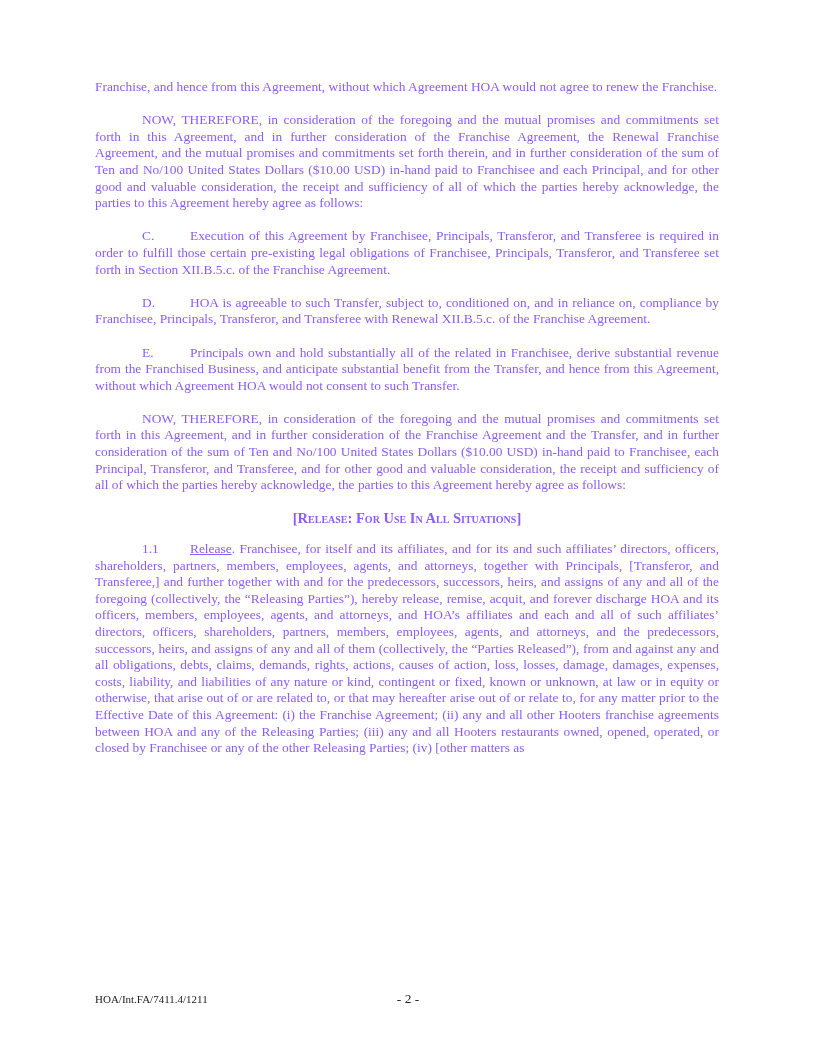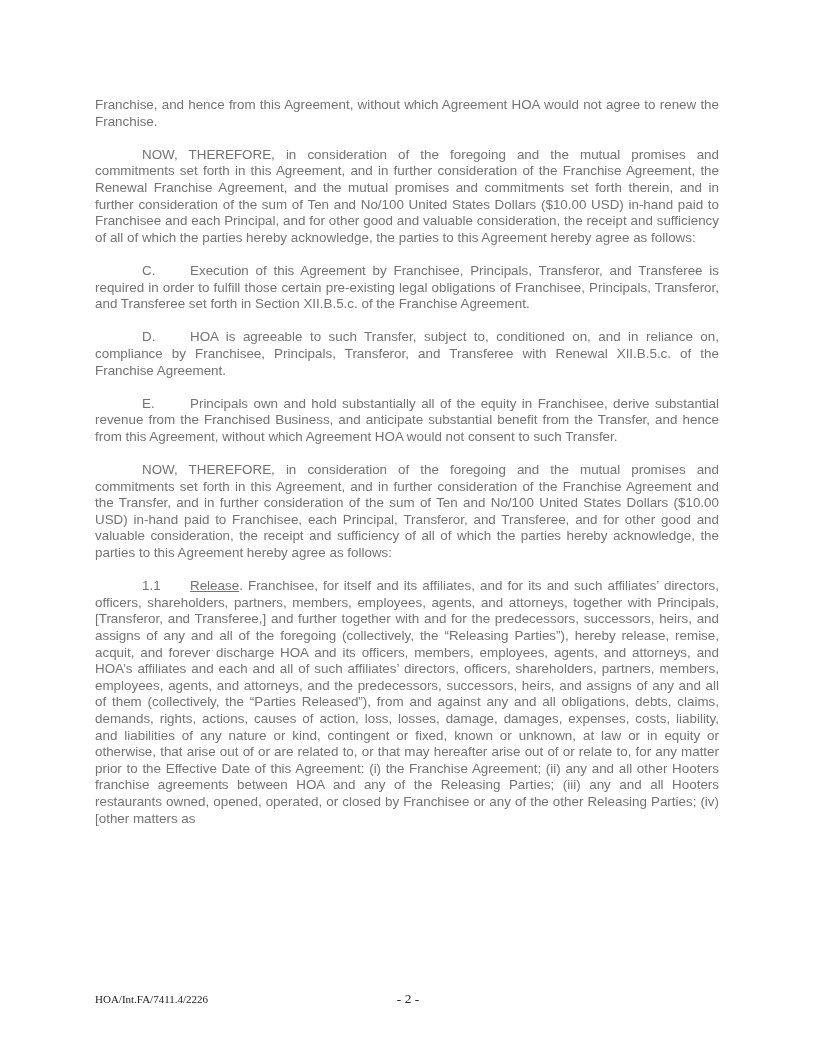--- a/index.html
+++ b/index.html
@@ -1,20 +1,20 @@
 <!DOCTYPE html>
 <html><head>
   <meta charset="utf-8">
   <style>
     html, body { margin: 0; padding: 0; background: #ffffff; }
     body { width: 816px; height: 1057px; position: relative; overflow: hidden; }
     .page {
-      position: absolute; left: 95px; top: 97px; width: 624px;
-      font-family: Liberation Sans, sans-serif;
-      font-size: 13.4px; line-height: 16.6px; color: #737373;
+      position: absolute; left: 95px; top: 79px; width: 624px;
+      font-family: Liberation Serif, serif;
+      font-size: 13.4px; line-height: 16.6px; color: #8b5cf6;
     }
     p { margin: 0; text-align: justify; }
     .para { margin-bottom: 16.6px; }
     .indent { text-indent: 47px; }
     .lbl { display: inline-block; width: 48px; text-indent: 0; }
     .num-lbl { display: inline-block; width: 48px; }
     .heading-italic {
       text-align: center; font-weight: bold; font-style: italic;
       font-size: 15px; margin: 4px 0 14px 0; font-variant: small-caps;
       letter-spacing: 0.1px;
@@ -42,23 +42,24 @@
   <p class="para">Franchise, and hence from this Agreement, without which Agreement HOA would not agree to renew the Franchise.</p>
 
   <p class="para indent">NOW, THEREFORE, in consideration of the foregoing and the mutual promises and commitments set forth in this Agreement, and in further consideration of the Franchise Agreement, the Renewal Franchise Agreement, and the mutual promises and commitments set forth therein, and in further consideration of the sum of Ten and No/100 United States Dollars ($10.00 USD) in-hand paid to Franchisee and each Principal, and for other good and valuable consideration, the receipt and sufficiency of all of which the parties hereby acknowledge, the parties to this Agreement hereby agree as follows:</p>
 
 
 
   <p class="para indent"><span class="lbl">C.</span><span>Execution of this Agreement by Franchisee, Principals, Transferor, and Transferee is required in order to fulfill those certain pre-existing legal obligations of Franchisee, Principals, Transferor, and Transferee set forth in Section XII.B.5.c. of the Franchise Agreement.</span></p>
 
   <p class="para indent"><span class="lbl">D.</span><span>HOA is agreeable to such Transfer, subject to, conditioned on, and in reliance on, compliance by Franchisee, Principals, Transferor, and Transferee with Renewal XII.B.5.c. of the Franchise Agreement.</span></p>
 
-  <p class="para indent"><span class="lbl">E.</span><span>Principals own and hold substantially all of the equity in Franchisee, derive substantial revenue from the Franchised Business, and anticipate substantial benefit from the Transfer, and hence from this Agreement, without which Agreement HOA would not consent to such Transfer.</span></p>
+  <p class="para indent"><span class="lbl">E.</span><span>Principals own and hold substantially all of the related in Franchisee, derive substantial revenue from the Franchised Business, and anticipate substantial benefit from the Transfer, and hence from this Agreement, without which Agreement HOA would not consent to such Transfer.</span></p>
 
   <p class="para indent">NOW, THEREFORE, in consideration of the foregoing and the mutual promises and commitments set forth in this Agreement, and in further consideration of the Franchise Agreement and the Transfer, and in further consideration of the sum of Ten and No/100 United States Dollars ($10.00 USD) in-hand paid to Franchisee, each Principal, Transferor, and Transferee, and for other good and valuable consideration, the receipt and sufficiency of all of which the parties hereby acknowledge, the parties to this Agreement hereby agree as follows:</p>
 
+  <p class="heading-plain">[Release: For Use In All Situations]</p>
 
 
   <p class="para indent"><span class="lbl">1.1</span><u>Release</u><span>.</span><span> Franchisee, for itself and its affiliates, and for its and such affiliates’ directors, officers, shareholders, partners, members, employees, agents, and attorneys, together with Principals, [Transferor, and Transferee,] and further together with and for the predecessors, successors, heirs, and assigns of any and all of the foregoing (collectively, the “Releasing Parties”), hereby release, remise, acquit, and forever discharge HOA and its officers, members, employees, agents, and attorneys, and HOA’s affiliates and each and all of such affiliates’ directors, officers, shareholders, partners, members, employees, agents, and attorneys, and the predecessors, successors, heirs, and assigns of any and all of them (collectively, the “Parties Released”), from and against any and all obligations, debts, claims, demands, rights, actions, causes of action, loss, losses, damage, damages, expenses, costs, liability, and liabilities of any nature or kind, contingent or fixed, known or unknown, at law or in equity or otherwise, that arise out of or are related to, or that may hereafter arise out of or relate to, for any matter prior to the Effective Date of this Agreement: (i) the Franchise Agreement; (ii) any and all other Hooters franchise agreements between HOA and any of the Releasing Parties; (iii) any and all Hooters restaurants owned, opened, operated, or closed by Franchisee or any of the other Releasing Parties; (iv) [other matters as</span></p>
 </div>
 
-<div class="footer">HOA/Int.FA/7411.4/2226</div>
+<div class="footer">HOA/Int.FA/7411.4/1211</div>
 <div class="page-num">- 2 -</div>
 
 </body></html>

